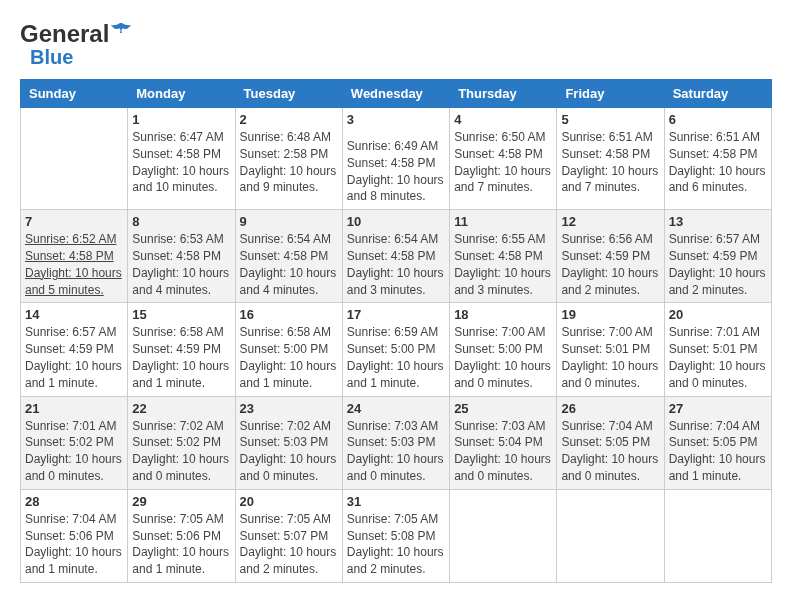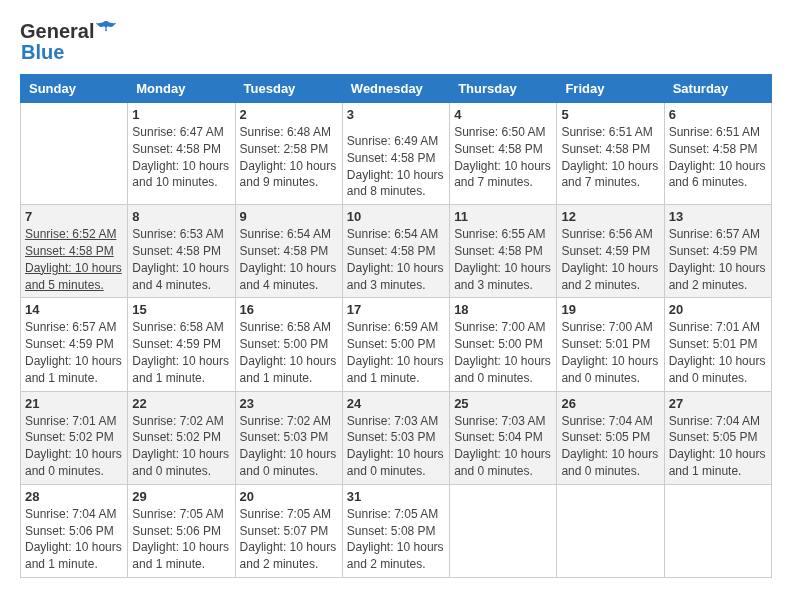--- a/index.html
+++ b/index.html
@@ -75,26 +75,26 @@
     tr:nth-child(even) td {
       background-color: #f2f2f2;
     }
   </style>
 </head>
 <body>
 
 <div class="header">
   <div class="logo">
   <div style="display:flex; align-items:center; gap:0px;">
-    <span style="font-size:20px; font-weight:bold; color:#333;">General</span>
+    <span style="font-size:24px; font-weight:bold; color:#333;">General</span>
     <svg width="22" height="22" viewBox="0 0 22 22" style="margin-left:2px; margin-top:-4px;">
       <path d="M11 2 C14 5, 20 4, 20 4 C20 4, 17 8, 15 8 C13 8, 12 7, 11 8 C10 9, 11 12, 11 12 L9 12 C9 12, 10 9, 9 8 C8 7, 7 8, 5 8 C3 8, 0 4, 0 4 C0 4, 6 5, 9 2 Z" fill="#2979c4"></path>
     </svg>
   </div>
-  <div style="margin-top:-2px; margin-left:1px;">
+  <div style="margin-top:-2px; margin-left:10px;">
     <span style="font-size:20px; font-weight:bold; color:#2979c4;">Blue</span>
   </div>
 </div>
   <div class="title-area">
     <div class="month-title"></div>
     <div class="location"></div>
   </div>
 </div>
 
 <table>

